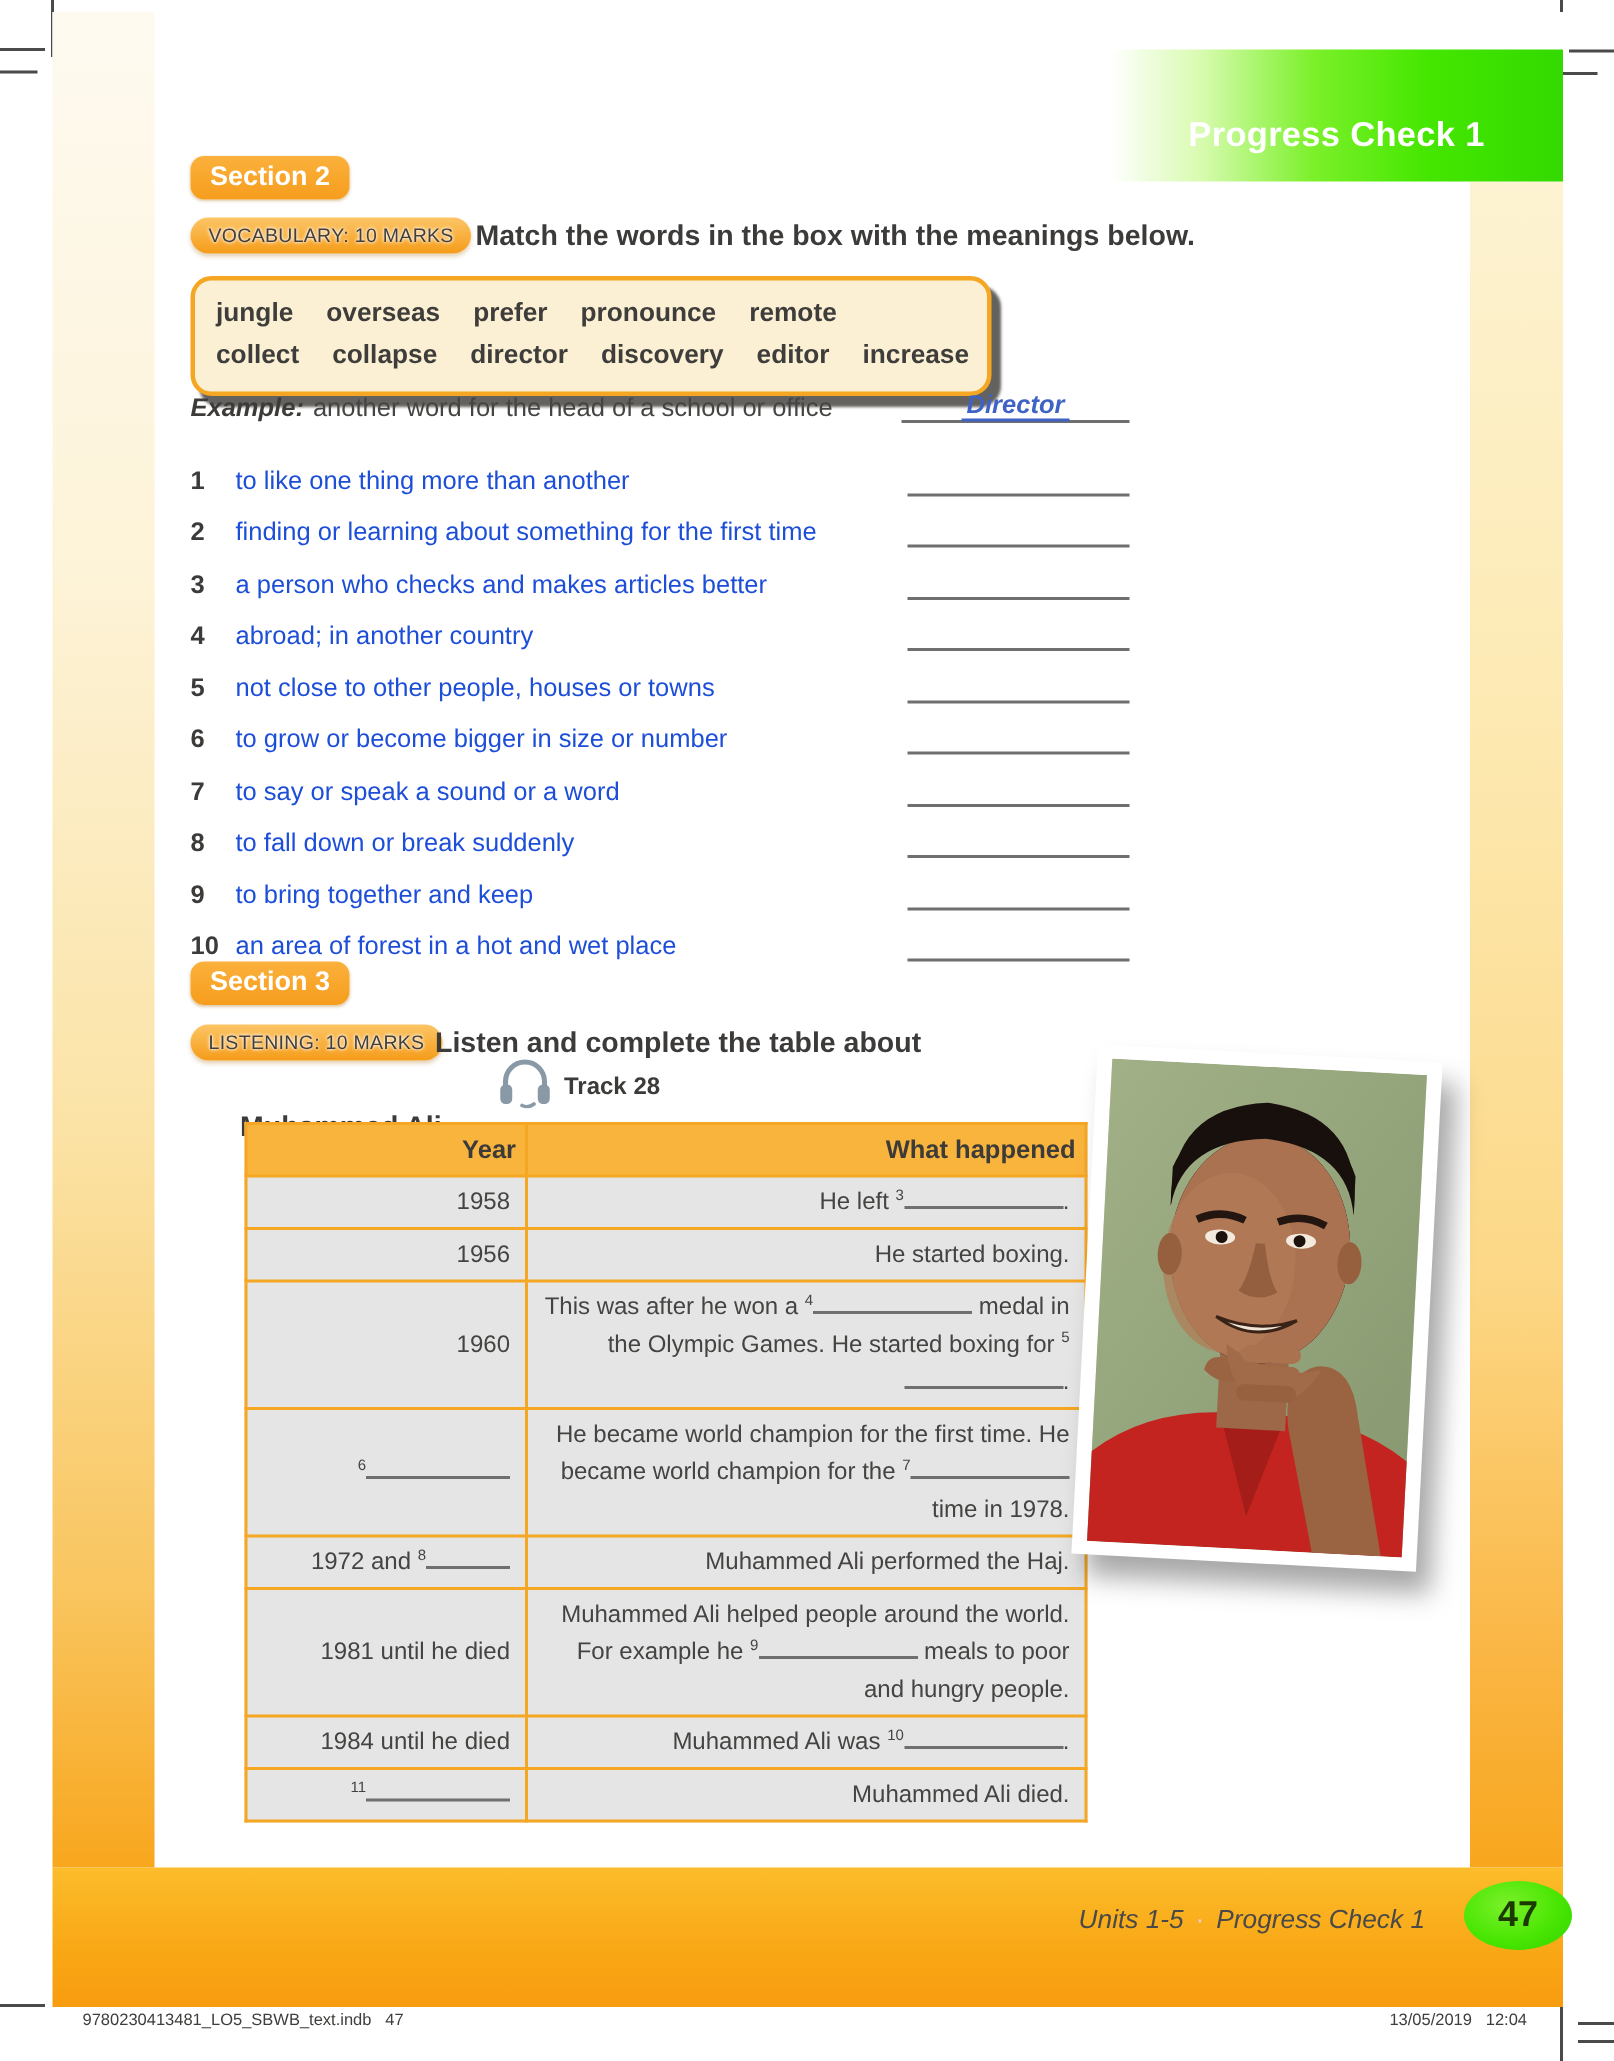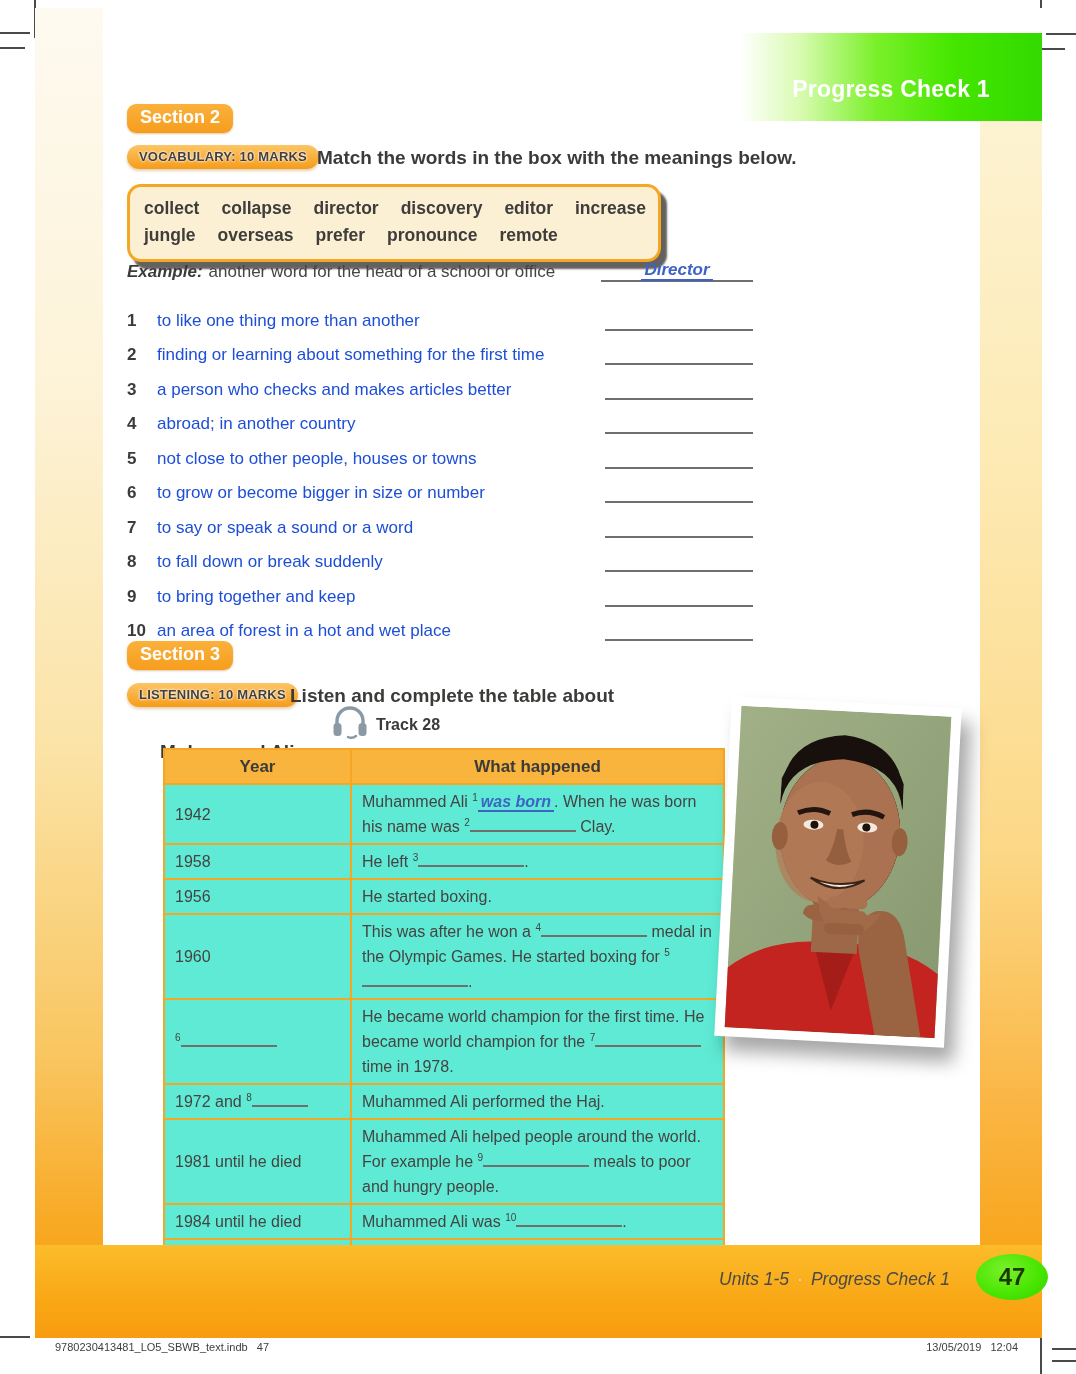--- a/index.html
+++ b/index.html
@@ -19,21 +19,21 @@
   .banner{position:absolute;right:0;top:25px;width:302px;height:88px;
     background:linear-gradient(90deg,rgba(255,255,255,0) 0%,#d8fbb0 20%,#7bf02a 45%,#45e700 70%,#33d900 100%);
     display:flex;align-items:flex-end;justify-content:center;}
   .banner span{color:#ffffff;font-weight:bold;font-size:23px;margin-bottom:18px;letter-spacing:.2px;}
   
   .sec-badge{position:absolute;display:inline-block;padding:3px 13px 5px;
     background:linear-gradient(180deg,#fbb13c,#f69d1d);border-radius:9px;
     color:#fff;font-weight:bold;font-size:18px;box-shadow:0 1px 2px rgba(160,100,0,.35);}
   .skill-badge{position:absolute;display:inline-block;padding:4px 12px 5px;
     background:linear-gradient(180deg,#fcc566,#f59c19);border-radius:14px;
-    color:#423f3c;font-weight:bold;font-size:13px;letter-spacing:.2px;
+    color:#423f3c;font-weight:normal;font-size:13px;letter-spacing:.2px;
     text-shadow:0 0 2px #fff,0 0 3px #fff;box-shadow:0 2px 3px rgba(160,100,0,.3);}
   .instr{position:absolute;font-weight:bold;font-size:19px;color:#3c3b39;}
   
   .word-box{position:absolute;left:92px;top:176px;width:500px;padding:8px 14px 10px;
     background:#fbf0d3;border:3px solid #f5a623;border-radius:14px;
     box-shadow:6px 7px 2px rgba(72,70,66,.85);}
   .word-row{line-height:27px;}
   .word-chip{font-weight:bold;font-size:17.5px;color:#3e3d3b;margin-right:22px;}
   
   .example-row{position:absolute;left:92px;top:252px;width:626px;display:flex;align-items:flex-end;font-size:17px;}
@@ -43,21 +43,21 @@
   .vocab-list{position:absolute;left:92px;top:288px;width:626px;}
   .vitem{display:flex;align-items:flex-end;height:34.5px;font-size:17px;}
   .vnum{width:30px;font-weight:bold;color:#3c3b39;}
   .vtext{color:#1d4ed8;}
   .vblank{margin-left:auto;width:148px;border-bottom:2px solid #6f6f6e;height:20px;}
   
   .hp-icon{position:absolute;left:295px;top:695px;width:40px;height:36px;}
   .track{position:absolute;left:341px;top:708px;font-weight:bold;font-size:16px;color:#3c3b39;}
   
   table.ali{position:absolute;left:128px;top:740px;width:562px;border-collapse:collapse;
-    font-size:16px;line-height:25px;background:#5eead4;}
+    font-size:16px;line-height:25px;background:#e5e5e5;text-align:right;}
   table.ali th{background:#f8b43c;color:#3c3b39;font-weight:bold;font-size:17px;padding:4px 6px;}
   table.ali th,table.ali td{border:2px solid #f5a623;}
   table.ali td{padding:4px 10px;vertical-align:middle;color:#454442;}
   td.ycell{width:165px;}
   .blank{display:inline-block;border-bottom:2px solid #6f6f6e;height:14px;vertical-align:baseline;}
   sup.seg-sup{font-size:10px;vertical-align:super;line-height:0;}
   .r1{height:48px}.r2{height:27px}.r3{height:31px}.r4{height:72px}.r5{height:72px}
   .r6{height:27px}.r7{height:74px}.r8{height:26px}.r9{height:30px}
   
   .photo{position:absolute;left:688px;top:694px;width:212px;height:322px;background:#fff;
@@ -97,22 +97,22 @@
 
   <div class="banner">
     <span>Progress Check 1</span>
   </div>
 
   <div class="sec-badge" style="left:92px;top:96px;">Section 2</div>
   <div class="skill-badge" style="left:92px;top:137px;">VOCABULARY: 10 MARKS</div>
   <div class="instr" style="left:282px;top:139px;">Match the words in the box with the meanings below.</div>
 
   <div class="word-box" id="word-box">
+      <div class="word-row"><span class="word-chip">jungle</span><span class="word-chip">overseas</span><span class="word-chip">prefer</span><span class="word-chip">pronounce</span><span class="word-chip">remote</span></div>
       <div class="word-row"><span class="word-chip">collect</span><span class="word-chip">collapse</span><span class="word-chip">director</span><span class="word-chip">discovery</span><span class="word-chip">editor</span><span class="word-chip">increase</span></div>
-      <div class="word-row"><span class="word-chip">jungle</span><span class="word-chip">overseas</span><span class="word-chip">prefer</span><span class="word-chip">pronounce</span><span class="word-chip">remote</span></div>
     </div>
 
   <div class="example-row">
     <span class="example-label">Example:</span>
     <span class="example-text">another word for the head of a school or office</span>
     <span class="example-blank">
       <span class="ans">Director</span>
     </span>
   </div>
 
@@ -185,24 +185,20 @@
   <div class="track">Track 28</div>
 
   <table class="ali">
     <thead>
         <tr id="ali-head">
           <th>Year</th>
           <th>What happened</th>
         </tr>
       </thead>
     <tbody id="ali-body">
-        <tr class="r1">
-          <td class="ycell"><span class="seg-text">1942</span></td>
-          <td class="wcell"><span class="seg-text">Muhammed Ali </span><sup class="seg-sup">1</sup><span class="ans">was born</span><span class="seg-text">. When he was born his name was </span><sup class="seg-sup">2</sup><span class="blank" style="width: 106px;"></span><span class="seg-text"> Clay.</span></td>
-        </tr>
         <tr class="r2">
           <td class="ycell"><span class="seg-text">1958</span></td>
           <td class="wcell"><span class="seg-text">He left </span><sup class="seg-sup">3</sup><span class="blank" style="width: 106px;"></span><span class="seg-text">.</span></td>
         </tr>
         <tr class="r3">
           <td class="ycell"><span class="seg-text">1956</span></td>
           <td class="wcell"><span class="seg-text">He started boxing.</span></td>
         </tr>
         <tr class="r4">
           <td class="ycell"><span class="seg-text">1960</span></td>

